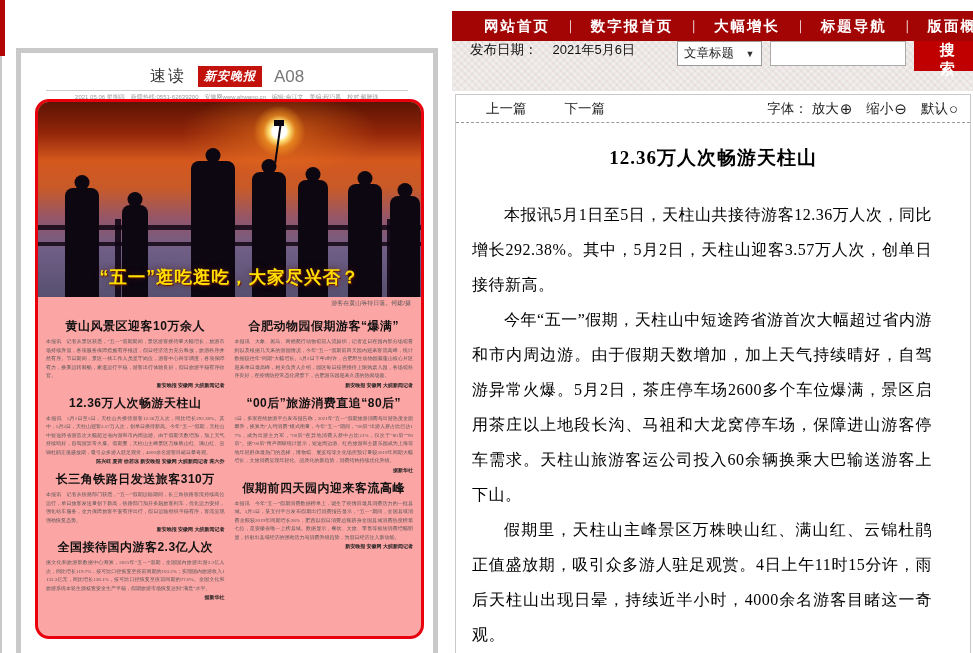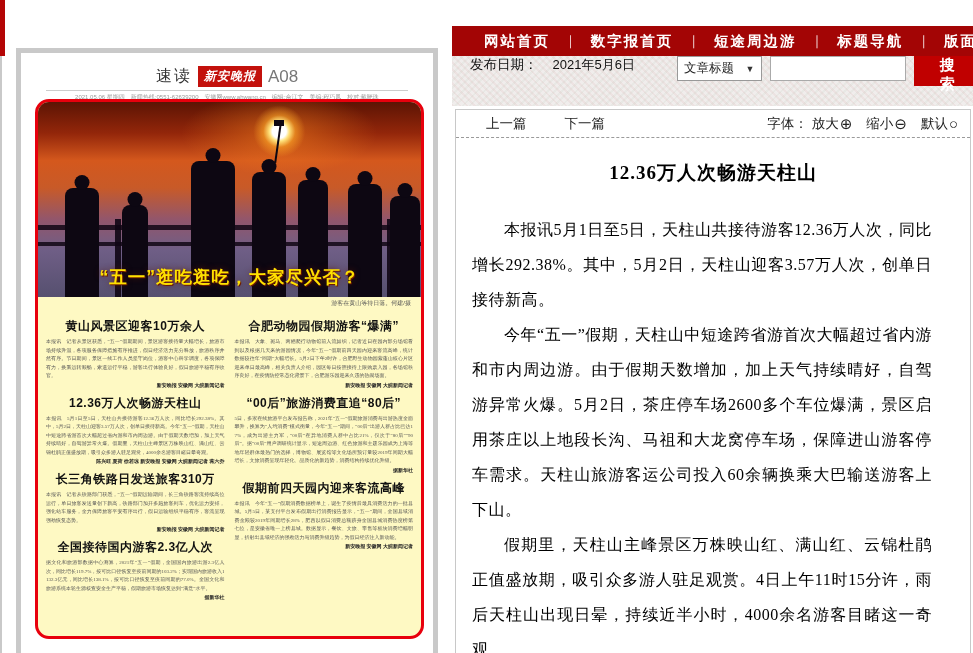--- a/index.html
+++ b/index.html
@@ -8,30 +8,30 @@
   .abs { position:absolute; }
 
   
   #edge-red { left:0; top:0; width:5px; height:56px; background:#b40505; }
   #edge-gray { left:0; top:56px; width:2px; height:597px; background:#c9c9c9; }
 
   
   #paper { left:16px; top:48px; width:422px; height:610px; background:#fff;
     border:5px solid #c9c9c9; }
   #masthead { margin-top:13px; text-align:center; display:flex; justify-content:center;
-    align-items:center; gap:6px; }
+    align-items:center; gap:12px; }
   #masthead .prefix { font-size:16px; color:#333; letter-spacing:2px; }
   #masthead .logo { background:#c3110c; color:#fff; font-family:Liberation Mono, monospace;
     font-style:italic; font-weight:bold; font-size:12px; padding:2px 6px; letter-spacing:1px; }
   #masthead .pageno { font-size:17px; color:#777; }
   #infoline { margin:3px auto 0 auto; width:88%; border-top:1px solid #ccc;
     font-size:6px; color:#999; text-align:center; padding-top:2px; white-space:nowrap; overflow:hidden; }
 
   #redframe { position:absolute; left:14px; top:46px; width:389px; height:540px;
-    border:3px solid #e8000d; border-radius:14px; overflow:hidden; background:#fef9c3; }
+    border:3px solid #e8000d; border-radius:14px; overflow:hidden; background:#fca5a5; }
   #photo { position:relative; width:100%; height:195px; overflow:hidden;
     background:
       radial-gradient(circle 16px at 63% 15%, #ffffff 0 7px, #ffe27a 10px, rgba(255,170,40,.55) 16px, rgba(255,140,30,0) 26px),
       radial-gradient(ellipse 140px 60px at 63% 16%, rgba(255,140,30,.5), rgba(255,120,20,0) 70%),
       linear-gradient(180deg, #5c1404 0%, #93260a 16%, #d4581d 30%, #c85a28 44%, #93566b 60%, #6f5e86 76%, #56506f 100%);
   }
   .person { position:absolute; background:#0d0712; border-radius:8px 8px 0 0; }
   .person::before { content:""; position:absolute; left:50%; transform:translateX(-50%);
     top:-13px; width:15px; height:15px; background:#0d0712; border-radius:50%; }
   .rail { position:absolute; left:0; width:100%; height:5px; background:rgba(16,6,20,.85); }
@@ -47,21 +47,21 @@
   #articles { display:flex; gap:10px; padding:4px 8px 8px 8px; }
   .col { flex:1; min-width:0; }
   .art { margin-bottom:7px; }
   .art h3 { text-align:center; font-size:12px; color:#111; margin:5px 0 3px 0;
     font-family:"Liberation Sans",sans-serif; letter-spacing:.5px; }
   .art .body { font-size:5px; line-height:1.7; color:#555; text-align:justify;
     font-family:"Liberation Serif",serif; word-break:break-all; }
   .art .sig { font-size:5px; color:#222; font-weight:bold; text-align:right; margin-top:1px; }
 
   
-  #right { left:452px; top:16px; width:521px; height:521px; }
+  #right { left:452px; top:1px; width:521px; height:521px; }
   #topbar { position:absolute; left:0; top:10px; width:100%; height:30px; background:#a30505;
     display:flex; align-items:center; padding-left:32px; gap:0; }
   #topbar .nav-item { color:#fff; font-weight:bold; font-size:14.5px; letter-spacing:2px;
     cursor:pointer; white-space:nowrap; }
   #topbar .sep { color:#fff; font-size:13px; margin:0 14px; opacity:.95; }
 
   #searchband { position:absolute; left:0; top:40px; width:100%; height:50px;
     background-color:#f0edec;
     background-image:
       repeating-linear-gradient(45deg, rgba(190,90,90,.07) 0 2px, transparent 2px 5px),
@@ -175,21 +175,21 @@
   </div>
 </div>
 
 <div class="abs" id="right">
 
   <div id="topbar">
     <span class="nav-item">网站首页</span>
     <span class="sep">｜</span>
     <span class="nav-item">数字报首页</span>
     <span class="sep">｜</span>
-    <span class="nav-item">短途周边游</span>
+    <span class="nav-item">大幅增长</span>
     <span class="sep">｜</span>
     <span class="nav-item">标题导航</span>
     <span class="sep">｜</span>
     <span class="nav-item">版面概览</span>
   </div>
 
   <div id="searchband">
     <span id="date-label">发布日期：</span>
     <span id="date-value">2021年5月6日</span>
     <div id="title-select">

